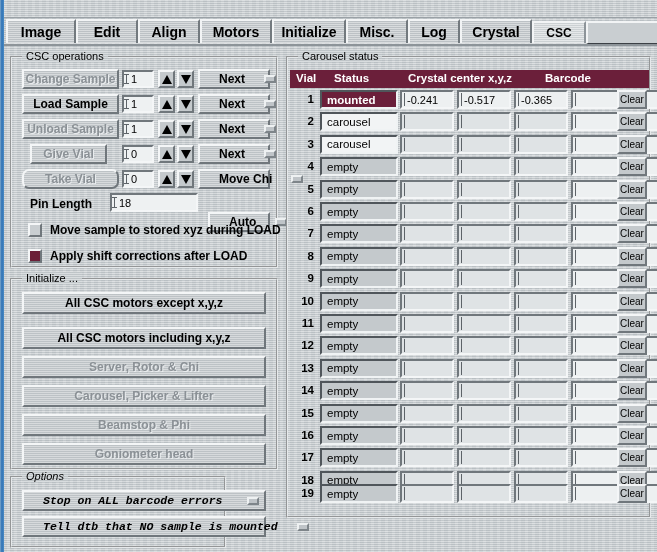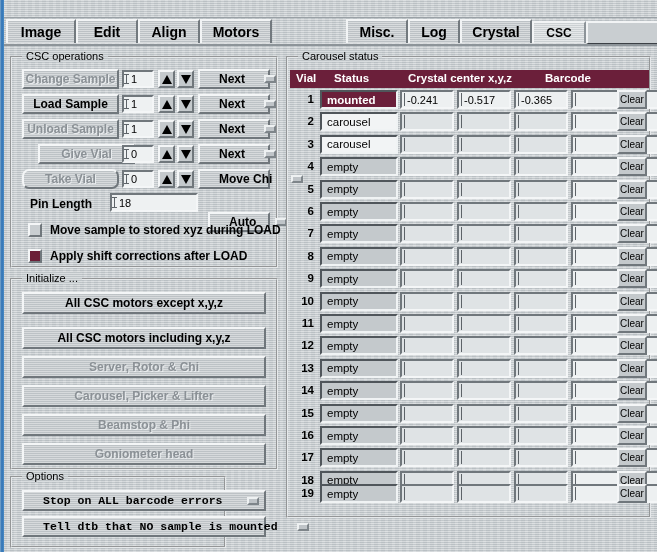--- a/index.html
+++ b/index.html
@@ -318,20 +318,21 @@
       <span class="mi">Align</span>
       <span class="mi">Video</span>
       <span class="mi">CSC</span>
     </div>
 
   <div class="tabstrip" id="tabstrip">
       <div class="tab" style="left: 2px; width: 70px;">Image</div>
       <div class="tab" style="left: 72px; width: 62px;">Edit</div>
       <div class="tab" style="left: 134px; width: 62px;">Align</div>
       <div class="tab" style="left: 196px; width: 72px;">Motors</div>
+      <div class="tab" style="left: 268px; width: 74px;">Initialize</div>
       <div class="tab" style="left: 342px; width: 62px;">Misc.</div>
       <div class="tab" style="left: 404px; width: 52px;">Log</div>
       <div class="tab" style="left: 456px; width: 72px;">Crystal</div>
       <div class="tab active" style="left: 528px; width: 54px; top: 2px; height: 22px;">CSC</div>
       <div class="tab-filler" style="left: 582px; width: 69px;"></div>
     </div>
   <div class="tabline"></div>
 
   <div class="group" style="left:10px; top:56px; width:268px; height:212px;">
     <div class="legend">CSC operations</div>
@@ -377,21 +378,21 @@
         <div class="arrowbtn" style="position: absolute; left: 146px; top: 62px;">
           <span class="tri-up"></span>
         </div>
         <div class="arrowbtn" style="position: absolute; left: 165px; top: 62px;">
           <span class="tri-down"></span>
         </div>
         <div class="optmenu" style="position: absolute; left: 186px; top: 61px; width: 72px; height: 20px;">
           <span class="lbl">Next</span>
           <span class="ind"></span>
         </div>
-        <div class="btn disabled" style="position: absolute; left: 26px; top: 86px; width: 97px; height: 20px;">Give Vial</div>
+        <div class="btn disabled" style="position: absolute; left: 18px; top: 86px; width: 77px; height: 20px;">Give Vial</div>
         <div class="inp white" style="position: absolute; left: 110px; top: 87px; width: 32px; height: 18px;">
           <span class="caret-top"></span>
           <span class="caret-bot"></span>
           <span class="txt">0</span>
         </div>
         <div class="arrowbtn" style="position: absolute; left: 146px; top: 87px;">
           <span class="tri-up"></span>
         </div>
         <div class="arrowbtn" style="position: absolute; left: 165px; top: 87px;">
           <span class="tri-down"></span>
@@ -444,21 +445,21 @@
     <div id="init-buttons">
         <div class="btn" style="position: absolute; left: 10px; top: 12px; width: 244px; height: 22px;">All CSC motors except x,y,z</div>
         <div class="btn" style="position: absolute; left: 10px; top: 47px; width: 244px; height: 22px;">All CSC motors including x,y,z</div>
         <div class="btn disabled" style="position: absolute; left: 10px; top: 76px; width: 244px; height: 22px;">Server, Rotor &amp; Chi</div>
         <div class="btn disabled" style="position: absolute; left: 10px; top: 105px; width: 244px; height: 22px;">Carousel, Picker &amp; Lifter</div>
         <div class="btn disabled" style="position: absolute; left: 10px; top: 134px; width: 244px; height: 22px;">Beamstop &amp; Phi</div>
         <div class="btn disabled" style="position: absolute; left: 10px; top: 163px; width: 244px; height: 22px;">Goniometer head</div>
       </div>
   </div>
 
-  <div class="group" style="left:10px; top:476px; width:216px; height:72px;">
+  <div class="group" style="left:10px; top:476px; width:216px; height:72px;font-style:italic;">
     <div class="legend">Options</div>
     <div id="options-menus">
         <div class="optmenu mono" style="position: absolute; left: 10px; top: 12px; width: 244px; height: 21px;">
           <span class="lbl">Stop on ALL barcode errors</span>
           <span class="ind"></span>
         </div>
         <div class="optmenu mono" style="position: absolute; left: 10px; top: 38px; width: 244px; height: 21px;">
           <span class="lbl">Tell dtb that NO sample is mounted</span>
           <span class="ind"></span>
         </div>

